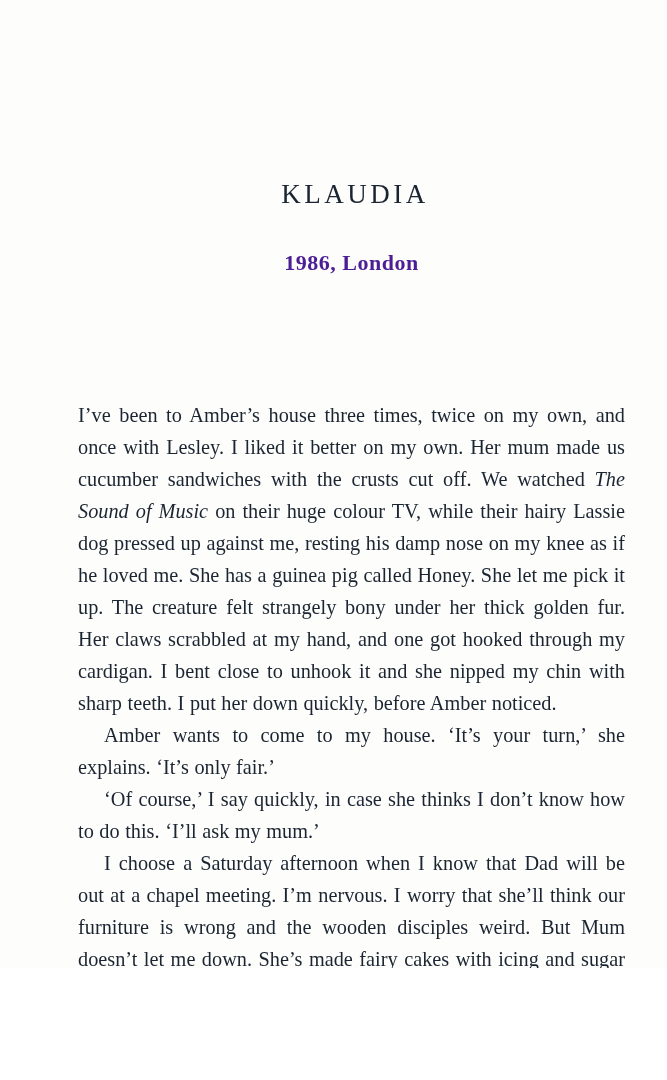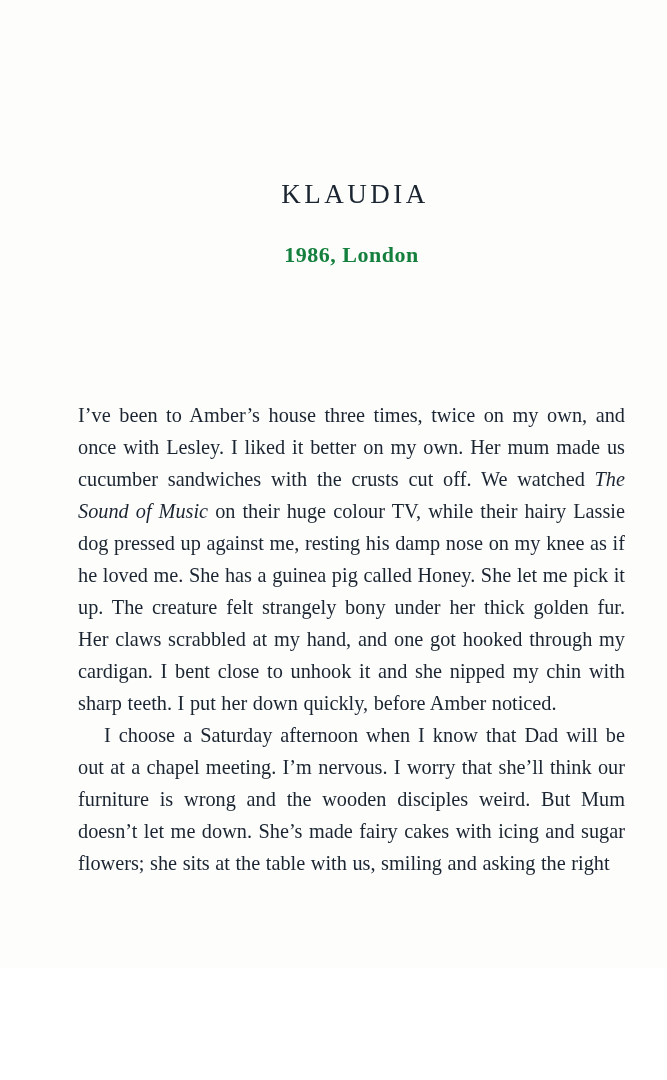--- a/index.html
+++ b/index.html
@@ -24,29 +24,29 @@
     margin: 0;
     text-align: center;
     font-size: 27px;
     font-weight: normal;
     letter-spacing: 3.5px;
     padding-left: 3.5px; 
     color: #1b2531;
   }
   .chapter-subtitle {
     position: absolute;
-    top: 242px;
+    top: 250px;
     left: 78px;
     width: 547px;
     margin: 0;
     text-align: center;
     font-size: 22px;
     font-weight: bold;
     letter-spacing: 0.5px;
-    color: #15803d;
+    color: #4c1d95;
   }
   .body-text {
     position: absolute;
     top: 399px;
     left: 78px;
     width: 547px;
     font-size: 20.3px;
     line-height: 32px;
     text-align: justify;
     hyphens: none;
@@ -79,21 +79,23 @@
 <div class="page">
 
   <h1 class="chapter-title">KLAUDIA</h1>
 
   <h2 class="chapter-subtitle">1986, London</h2>
 
   <div class="body-text">
 
     <p><span>I’ve been to Amber’s house three times, twice on my own, and once with Lesley. I liked it better on my own. Her mum made us cucumber sandwiches with the crusts cut off. We watched </span><em>The Sound of Music</em><span> on their huge colour TV, while their hairy Lassie dog pressed up against me, resting his damp nose on my knee as if he loved me. She has a guinea pig called Honey. She let me pick it up. The creature felt strangely bony under her thick golden fur. Her claws scrabbled at my hand, and one got hooked through my cardigan. I bent close to unhook it and she nipped my chin with sharp teeth. I put her down quickly, before Amber noticed.</span></p>
 
+    <p class="indent"><span>Amber wants to come to my house. ‘It’s your turn,’ she explains. ‘It’s only fair.’</span></p>
 
+    <p class="indent"><span>‘Of course,’ I say quickly, in case she thinks I don’t know how to do this. ‘I’ll ask my mum.’</span></p>
 
     <p class="indent"><span>I choose a Saturday afternoon when I know that Dad will be out at a chapel meeting. I’m nervous. I worry that she’ll think our furniture is wrong and the wooden disciples weird. But Mum doesn’t let me down. She’s made fairy cakes with icing and sugar flowers; she sits at the table with us, smiling and asking the right</span></p>
 
   </div>
 
   <div class="page-number">28</div>
 
 </div>
 
 </body></html>

